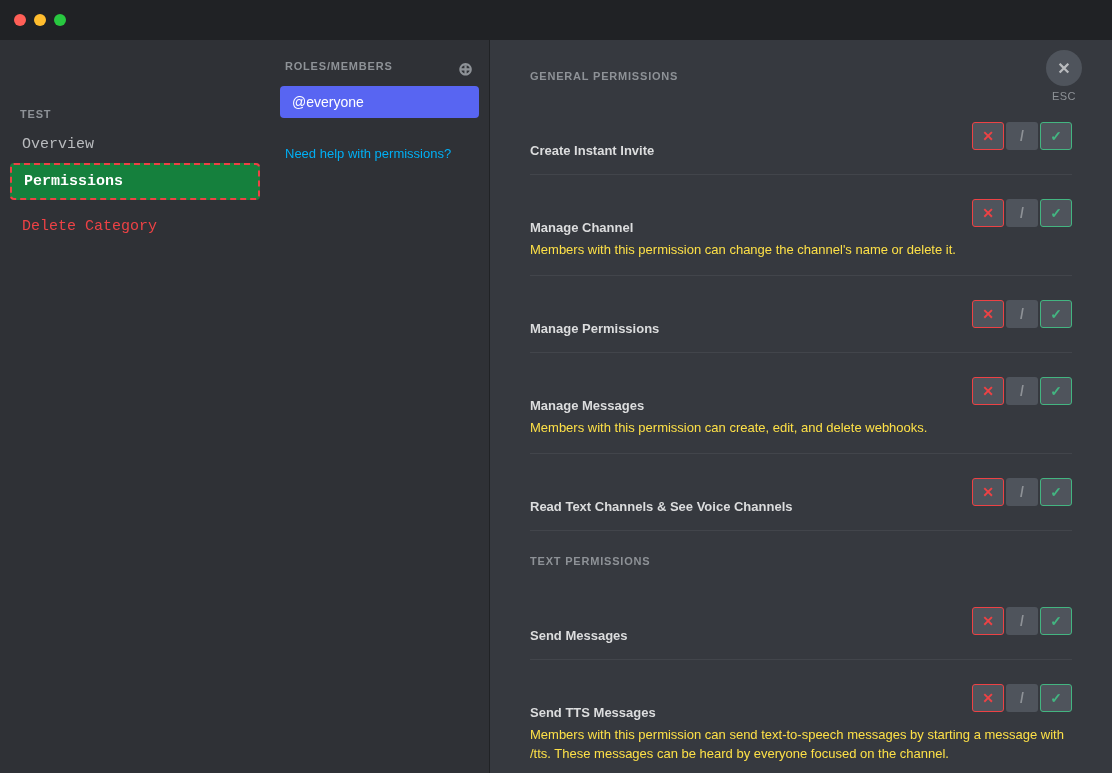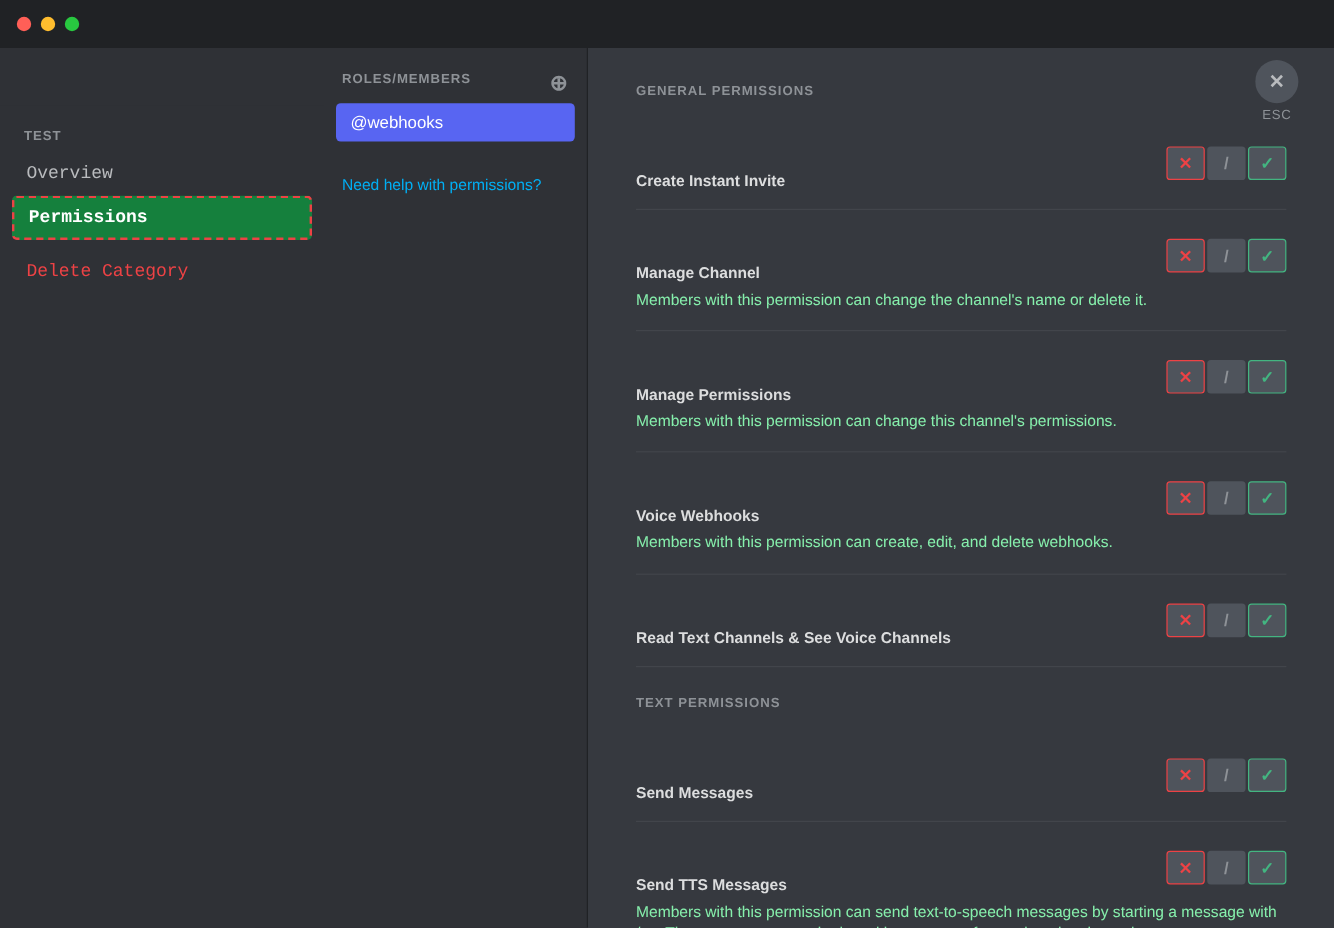--- a/index.html
+++ b/index.html
@@ -156,21 +156,21 @@
       justify-content: space-between;
     }
     .perm-name {
       font-size: 13px;
       font-weight: 600;
       color: #dcddde;
       margin-top: 29px;
     }
     .perm-desc {
       font-size: 13px;
-      color: #86efac;
+      color: #fde047;
       margin-top: 6px;
       line-height: 1.4;
       max-width: 600px;
     }
 
     .perm-controls {
       display: flex;
       gap: 2px;
       flex-shrink: 0;
     }
@@ -244,21 +244,21 @@
       <span>Delete Category</span>
     </div>
   </div>
 
   <div class="roles-panel">
     <div class="roles-panel-header">
       <span>ROLES/MEMBERS</span>
       <span class="add-icon">⊕</span>
     </div>
     <div class="role-item active">
-      <span>@webhooks</span>
+      <span>@everyone</span>
     </div>
     <a class="help-link">Need help with permissions?</a>
   </div>
 
   <div class="permissions-panel">
 
     <div class="perm-section-label">GENERAL PERMISSIONS</div>
 
     <div class="perm-item">
       <div class="perm-row">
@@ -285,26 +285,25 @@
 
     <div class="perm-item">
       <div class="perm-row">
         <span class="perm-name">Manage Permissions</span>
         <div class="perm-controls">
           <button class="perm-btn deny">✕</button>
           <button class="perm-btn neutral">/</button>
           <button class="perm-btn allow">✓</button>
         </div>
       </div>
-      <div class="perm-desc">Members with this permission can change this channel's permissions.</div>
-    </div>
-
-    <div class="perm-item">
-      <div class="perm-row">
-        <span class="perm-name">Voice Webhooks</span>
+    </div>
+
+    <div class="perm-item">
+      <div class="perm-row">
+        <span class="perm-name">Manage Messages</span>
         <div class="perm-controls">
           <button class="perm-btn deny">✕</button>
           <button class="perm-btn neutral">/</button>
           <button class="perm-btn allow">✓</button>
         </div>
       </div>
       <div class="perm-desc">Members with this permission can create, edit, and delete webhooks.</div>
     </div>
 
     <div class="perm-item">

